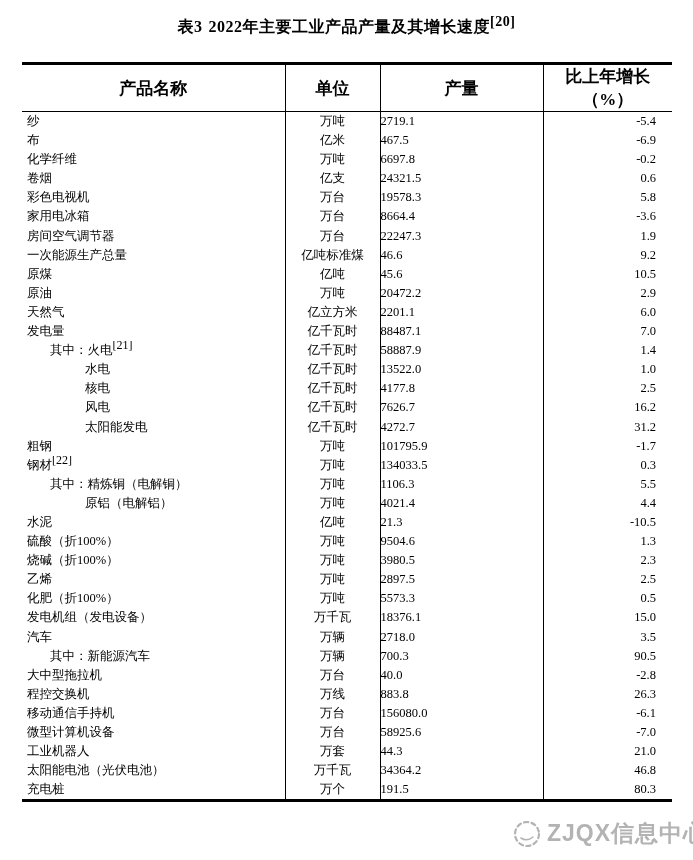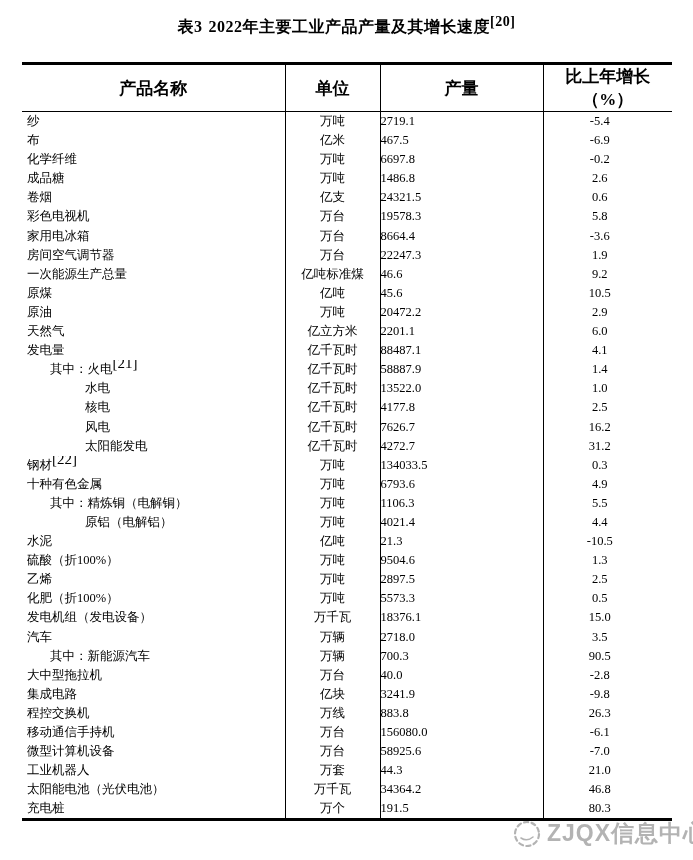--- a/index.html
+++ b/index.html
@@ -47,22 +47,22 @@
     font-size:12.5px;
     padding:0;
     white-space:nowrap;
     overflow:hidden;
   }
   td.c-name{text-align:left;padding-left:5px;}
   td.c-name.indent-1{padding-left:28px;}
   td.c-name.indent-2{padding-left:63px;margin-top:6px;}
   td.c-unit{text-align:center;}
   td.c-output{text-align:left;padding-right:6px;}
-  td.c-growth{text-align:center;padding-right:16px;margin-top:9px;}
-  td sup{font-size:15px;line-height:0;margin-top:44px;}
+  td.c-growth{text-align:right;padding-right:16px;margin-top:9px;}
+  td sup{font-size:12px;line-height:0;margin-top:44px;}
   .watermark{
     position:absolute;
     left:512px; top:818px;
     display:flex;
     align-items:center;
     gap:5px;
     color:#a6a6a6;
     opacity:0.85;
     font-family:"Liberation Sans","DejaVu Sans",sans-serif;
     font-size:23px;
@@ -107,26 +107,20 @@
         <td class="c-output">467.5</td>
         <td class="c-growth">-6.9</td>
       </tr>
       <tr>
         <td class="c-name indent-0">化学纤维</td>
         <td class="c-unit">万吨</td>
         <td class="c-output">6697.8</td>
         <td class="c-growth">-0.2</td>
       </tr>
       <tr>
-        <td class="c-name indent-0">成品糖</td>
-        <td class="c-unit">万吨</td>
-        <td class="c-output">1486.8</td>
-        <td class="c-growth">2.6</td>
-      </tr>
-      <tr>
         <td class="c-name indent-0">卷烟</td>
         <td class="c-unit">亿支</td>
         <td class="c-output">24321.5</td>
         <td class="c-growth">0.6</td>
       </tr>
       <tr>
         <td class="c-name indent-0">彩色电视机</td>
         <td class="c-unit">万台</td>
         <td class="c-output">19578.3</td>
         <td class="c-growth">5.8</td>
@@ -164,21 +158,21 @@
       <tr>
         <td class="c-name indent-0">天然气</td>
         <td class="c-unit">亿立方米</td>
         <td class="c-output">2201.1</td>
         <td class="c-growth">6.0</td>
       </tr>
       <tr>
         <td class="c-name indent-0">发电量</td>
         <td class="c-unit">亿千瓦时</td>
         <td class="c-output">88487.1</td>
-        <td class="c-growth">4.1</td>
+        <td class="c-growth">7.0</td>
       </tr>
       <tr>
         <td class="c-name indent-1">其中：火电<sup>[21]</sup></td>
         <td class="c-unit">亿千瓦时</td>
         <td class="c-output">58887.9</td>
         <td class="c-growth">1.4</td>
       </tr>
       <tr>
         <td class="c-name indent-2">水电</td>
         <td class="c-unit">亿千瓦时</td>
@@ -197,30 +191,30 @@
         <td class="c-output">7626.7</td>
         <td class="c-growth">16.2</td>
       </tr>
       <tr>
         <td class="c-name indent-2">太阳能发电</td>
         <td class="c-unit">亿千瓦时</td>
         <td class="c-output">4272.7</td>
         <td class="c-growth">31.2</td>
       </tr>
       <tr>
+        <td class="c-name indent-0">粗钢</td>
+        <td class="c-unit">万吨</td>
+        <td class="c-output">101795.9</td>
+        <td class="c-growth">-1.7</td>
+      </tr>
+      <tr>
         <td class="c-name indent-0">钢材<sup>[22]</sup></td>
         <td class="c-unit">万吨</td>
         <td class="c-output">134033.5</td>
         <td class="c-growth">0.3</td>
-      </tr>
-      <tr>
-        <td class="c-name indent-0">十种有色金属</td>
-        <td class="c-unit">万吨</td>
-        <td class="c-output">6793.6</td>
-        <td class="c-growth">4.9</td>
       </tr>
       <tr>
         <td class="c-name indent-1">其中：精炼铜（电解铜）</td>
         <td class="c-unit">万吨</td>
         <td class="c-output">1106.3</td>
         <td class="c-growth">5.5</td>
       </tr>
       <tr>
         <td class="c-name indent-2">原铝（电解铝）</td>
         <td class="c-unit">万吨</td>
@@ -233,20 +227,26 @@
         <td class="c-output">21.3</td>
         <td class="c-growth">-10.5</td>
       </tr>
       <tr>
         <td class="c-name indent-0">硫酸（折100%）</td>
         <td class="c-unit">万吨</td>
         <td class="c-output">9504.6</td>
         <td class="c-growth">1.3</td>
       </tr>
       <tr>
+        <td class="c-name indent-0">烧碱（折100%）</td>
+        <td class="c-unit">万吨</td>
+        <td class="c-output">3980.5</td>
+        <td class="c-growth">2.3</td>
+      </tr>
+      <tr>
         <td class="c-name indent-0">乙烯</td>
         <td class="c-unit">万吨</td>
         <td class="c-output">2897.5</td>
         <td class="c-growth">2.5</td>
       </tr>
       <tr>
         <td class="c-name indent-0">化肥（折100%）</td>
         <td class="c-unit">万吨</td>
         <td class="c-output">5573.3</td>
         <td class="c-growth">0.5</td>
@@ -267,26 +267,20 @@
         <td class="c-name indent-1">其中：新能源汽车</td>
         <td class="c-unit">万辆</td>
         <td class="c-output">700.3</td>
         <td class="c-growth">90.5</td>
       </tr>
       <tr>
         <td class="c-name indent-0">大中型拖拉机</td>
         <td class="c-unit">万台</td>
         <td class="c-output">40.0</td>
         <td class="c-growth">-2.8</td>
-      </tr>
-      <tr>
-        <td class="c-name indent-0">集成电路</td>
-        <td class="c-unit">亿块</td>
-        <td class="c-output">3241.9</td>
-        <td class="c-growth">-9.8</td>
       </tr>
       <tr>
         <td class="c-name indent-0">程控交换机</td>
         <td class="c-unit">万线</td>
         <td class="c-output">883.8</td>
         <td class="c-growth">26.3</td>
       </tr>
       <tr>
         <td class="c-name indent-0">移动通信手持机</td>
         <td class="c-unit">万台</td>

